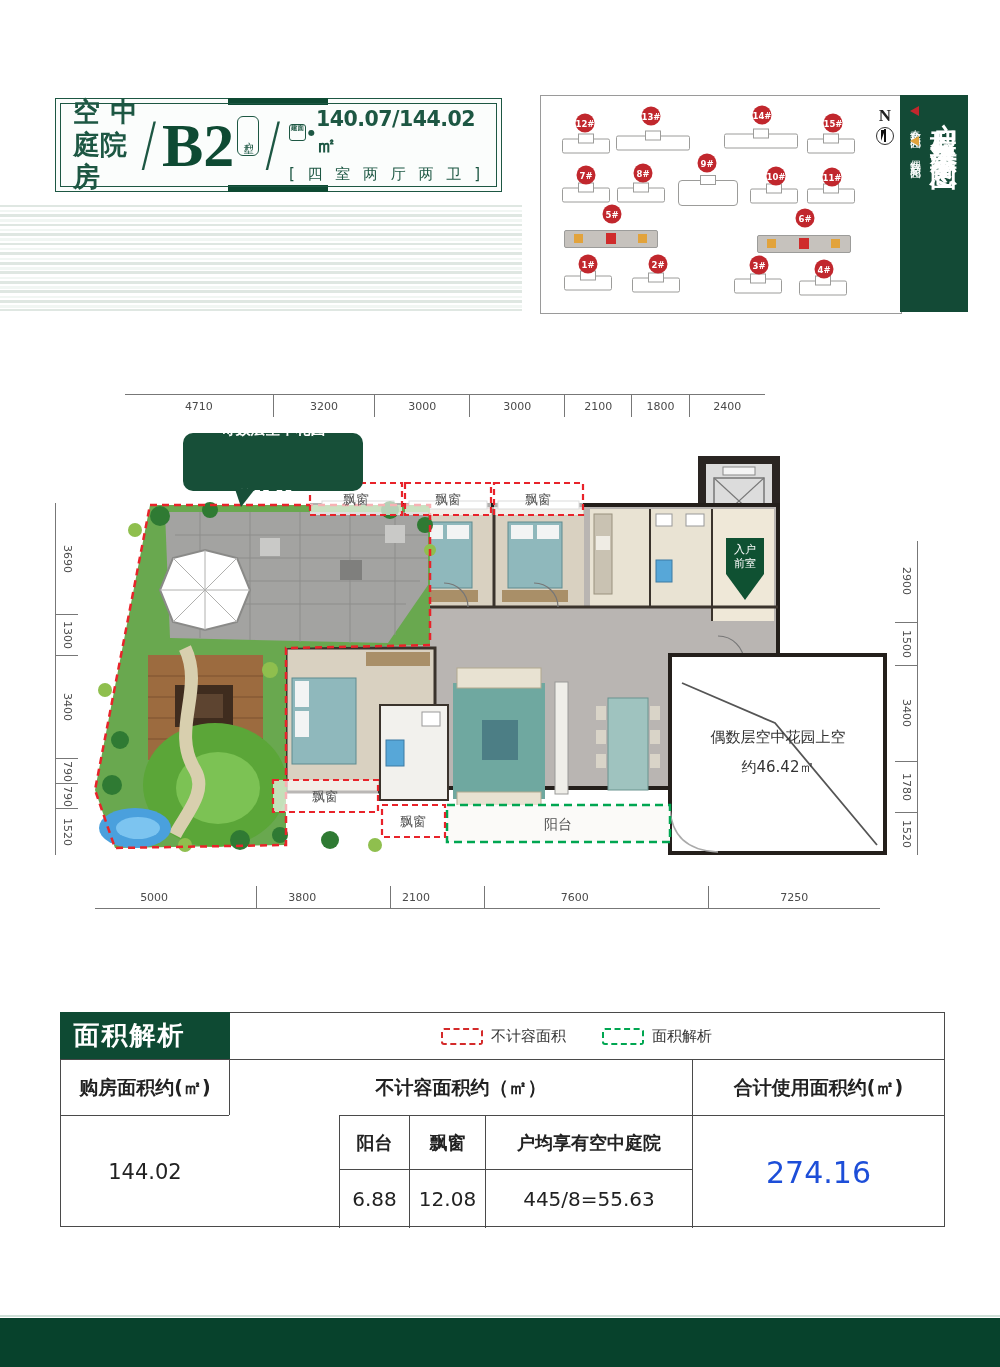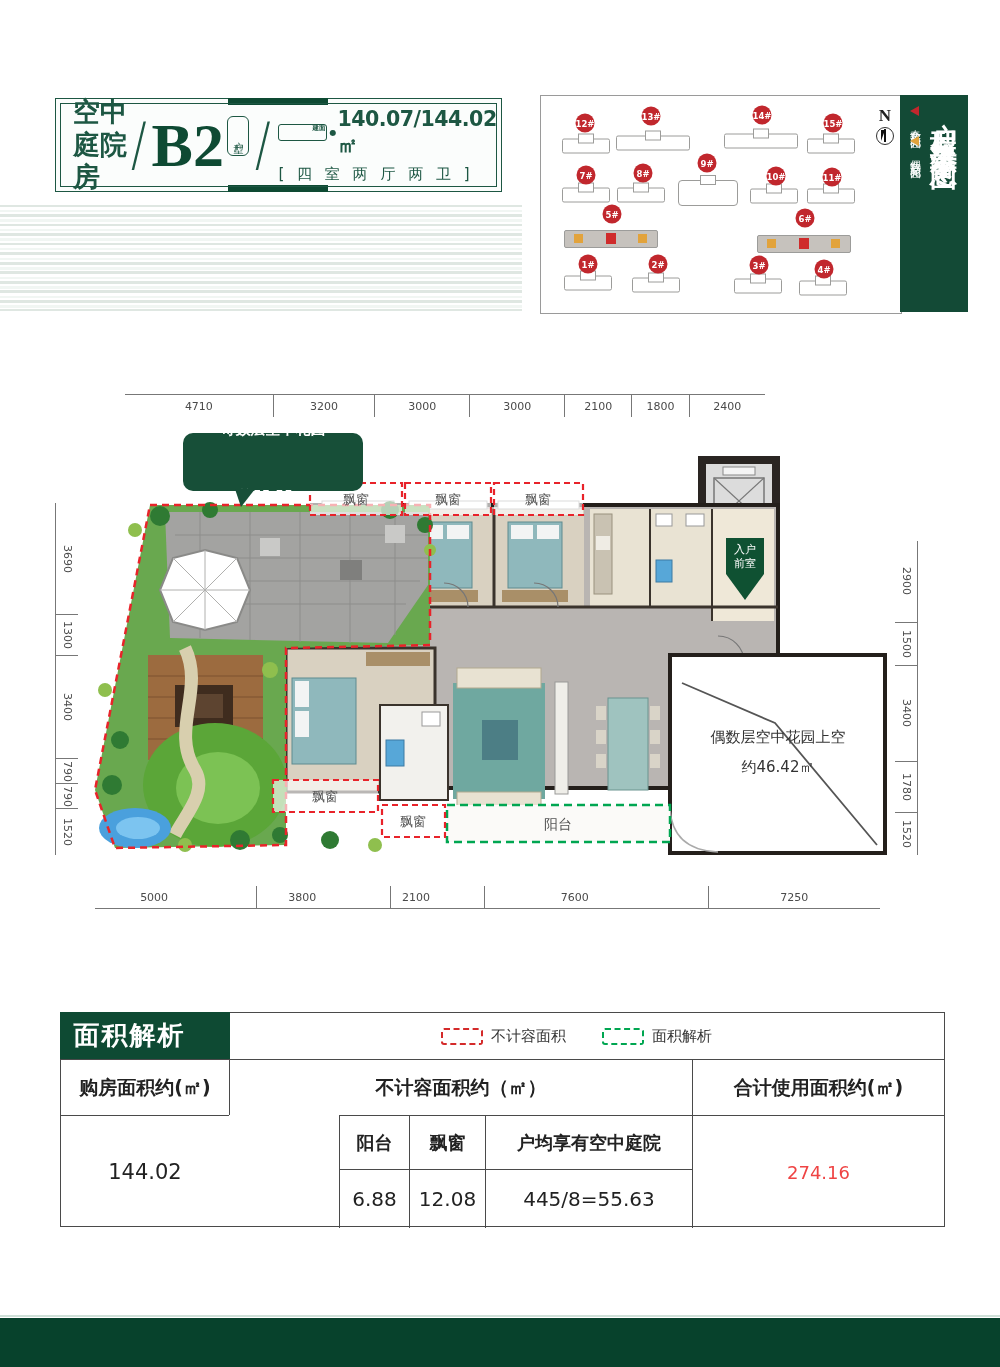--- a/index.html
+++ b/index.html
@@ -21,21 +21,21 @@
   .title-cn .l1{display:flex;justify-content:space-between;}
   .slash{font-size:58px;font-weight:200;color:#1d5743;line-height:.9;margin:0 2px;transform:scaleX(.8);}
   .b2{font-family:"Liberation Serif","DejaVu Serif",serif;font-weight:bold;font-size:62px;
     color:#0e4a33;line-height:1;margin:0 1px;}
   .seal{width:20px;height:38px;border:1.5px solid #1d5743;border-radius:6px;color:#1d5743;
     font-size:10px;writing-mode:vertical-rl;display:flex;align-items:center;justify-content:center;
     letter-spacing:2px;margin:-18px 2px 0 2px;}
   .hdr-right{display:flex;flex-direction:column;margin-left:4px;}
   .area-line{display:flex;align-items:center;color:#1d5743;font-weight:bold;}
   .jm-stamp{width:15px;height:15px;border:1px solid #1d5743;border-radius:3px;font-size:6.5px;
-    line-height:7px;text-align:center;color:#1d5743;overflow:hidden;margin-right:2px;flex:0 0 auto;padding-left:32px;}
+    line-height:7px;text-align:center;color:#1d5743;overflow:hidden;margin-right:2px;flex:0 0 auto;}
   .dot{font-size:8px;margin-right:1px;}
   .area-val{font-size:20.5px;letter-spacing:-.5px;}
   .layout-line{font-size:15px;color:#1d5743;letter-spacing:4px;margin-top:6px;white-space:nowrap;}
   
   #siteplan{position:absolute;left:540px;top:95px;width:360px;height:217px;background:#fff;
     border:1px solid #9a9a9a;}
   .bnum{position:absolute;width:19px;height:19px;border-radius:50%;background:#c1272d;color:#fff;
     font-size:8.5px;font-weight:bold;display:flex;align-items:center;justify-content:center;
     transform:translate(-50%,-50%);}
   .bldg{position:absolute;width:46px;height:13px;border:1.5px solid #9c9c9a;border-radius:2px;
@@ -103,21 +103,21 @@
   #at-grid{position:absolute;left:0;top:46px;width:100%;height:169px;display:grid;
     grid-template-columns:168px 110px 70px 76px 207px 1fr;grid-template-rows:56px 54px 1fr;}
   .cell{border-top:1.5px solid #4a4a4a;border-left:1.5px solid #4a4a4a;display:flex;
     align-items:center;justify-content:center;text-align:center;}
   .cell.first{border-left:none;}
   .hdr{font-size:19px;font-weight:bold;}
   .subhdr{font-size:18px;font-weight:bold;}
   .val{font-size:20px;}
   #buy-area{grid-column:1;grid-row:2/4;font-size:21px;}
   #nc-header{grid-column:2/6;}
-  #total-cell{grid-column:6;grid-row:2/4;color:#ef4444;font-size:18px;}
+  #total-cell{grid-column:6;grid-row:2/4;color:#1d4ed8;font-size:30px;}
   
   #footer-line{position:absolute;left:0;top:1315px;width:100%;height:2px;background:#cfe0d8;}
   #footer-bar{position:absolute;left:0;top:1318px;width:100%;height:49px;background:#07422c;}
 </style>
 </head>
 <body>
 
 <div id="stripes"></div>
 
 <div id="logo-box">

